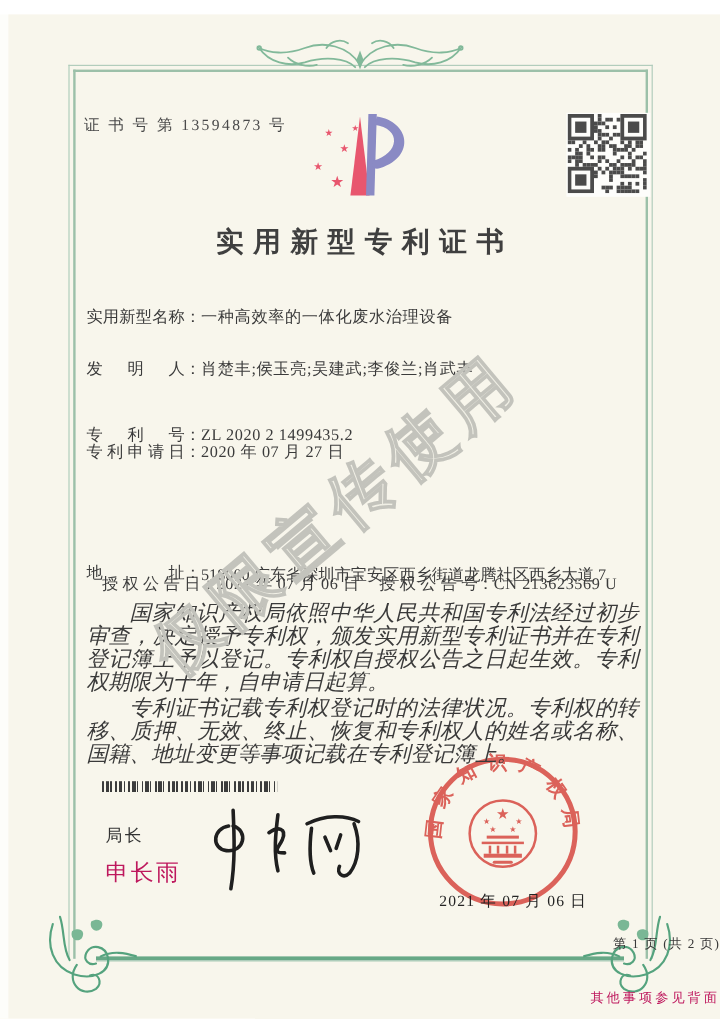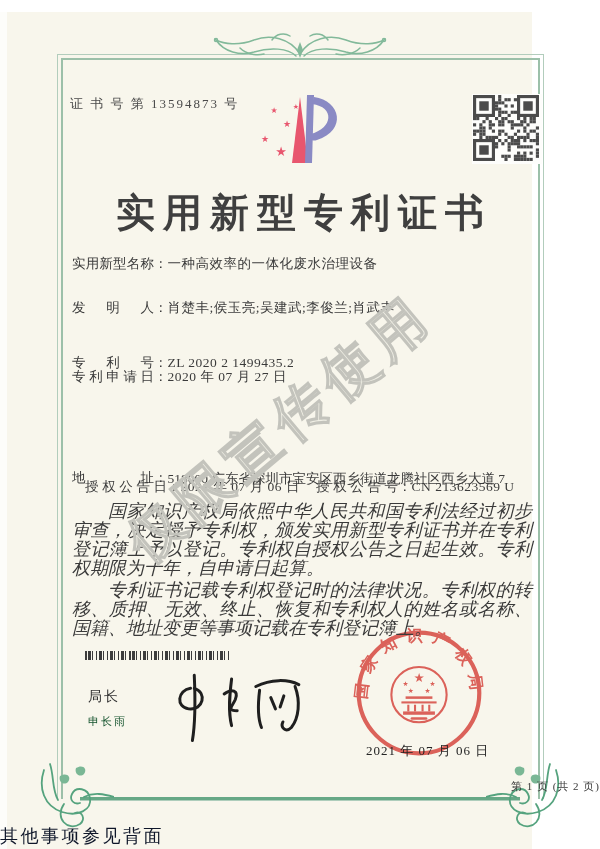--- a/index.html
+++ b/index.html
@@ -1,59 +1,59 @@
 <!DOCTYPE html>
 <html><head>
 <meta charset="utf-8">
 <style>
   html,body{margin:0;padding:0;}
   body{width:600px;height:849px;background:#ffffff;overflow:hidden;
        font-family:"Liberation Serif","DejaVu Serif",serif;}
-  .page{position:relative;width:532px;height:849px;background:#f8f6ec;}
+  .page{position:relative;width:600px;height:849px;background:#f8f6ec;}
   .abs{position:absolute;}
   .edge-top{left:0;top:0;width:600px;height:12px;background:#ffffff;}
   .edge-left{left:0;top:0;width:7px;height:849px;background:#fdfdfa;}
   
   .frame-outer{left:57px;top:54px;width:485px;height:744px;
                border:1px solid #b2cdbc;border-bottom:none;}
   .frame-inner{position:absolute;left:3px;top:3px;right:3px;bottom:0;
                border:2px solid #9cc0a9;border-bottom:none;}
   .bottom-line{left:80px;top:797px;width:440px;height:3px;background:#67a886;
                border-bottom:1px solid #aecdbb;}
   
   .cert-no{left:70px;top:95px;font-size:13px;color:#4a4a4a;letter-spacing:2px;}
   .qr-box{left:472px;top:94px;width:68px;height:68px;background:#fdfdfb;padding:1px;}
-  .title{left:0;top:186px;width:600px;text-align:center;font-size:39px;
+  .title{left:0;top:186px;width:600px;text-align:center;font-size:23px;
          font-weight:bold;color:#3f3f3f;letter-spacing:8px;text-indent:8px;}
   
   .row{position:absolute;left:72px;font-size:13.5px;color:#3b3b3b;white-space:nowrap;font-family:Liberation Serif, serif;}
   .lbl{display:inline-block;width:82px;text-align:justify;text-align-last:justify;
        vertical-align:top;}
   .val{letter-spacing:0.5px;}
   .addr-val{display:inline-block;vertical-align:top;width:368px;white-space:normal;
             line-height:19px;}
   .pair2{position:absolute;left:231px;top:0;}
   
   .body-text{left:72px;top:502px;width:460px;font-size:18px;line-height:19px;
              color:#3a3a3a;font-style:italic;text-align:justify;}
   .body-text p{margin:0 0 3px 0;text-indent:2em;}
   
   .barcode{left:85px;top:651px;width:146px;height:9px;
      background:repeating-linear-gradient(90deg,#3c3c3c 0 1.5px,transparent 1.5px 3px,
        #3c3c3c 3px 6px,transparent 6px 7px,#3c3c3c 7px 8px,transparent 8px 11px);}
   .director-title{left:88px;top:688px;font-size:14px;color:#333;letter-spacing:2px;text-align:right;}
-  .director-name{left:88px;top:714px;font-size:11px;color:#14532d;letter-spacing:2px;}
+  .director-name{left:88px;top:714px;font-size:19px;color:#be185d;letter-spacing:2px;}
   .sig{left:170px;top:668px;}
   .sig-hidden{left:200px;top:690px;opacity:0;font-size:10px;}
   .seal{left:352px;top:626px;opacity:0.93;}
   .seal-date{left:366px;top:742px;font-size:13px;color:#242424;letter-spacing:1px;z-index:6;}
   .page-num{left:0;top:779px;width:600px;text-align:right;font-size:11px;
             color:#3a3a3a;letter-spacing:1px;}
-  .footer-note{left:0;top:824px;width:600px;text-align:left;font-size:18px;
-               color:#0f172a;letter-spacing:2.5px;}
+  .footer-note{left:0;top:824px;width:600px;text-align:right;font-size:11px;
+               color:#be185d;letter-spacing:2.5px;}
   
   .watermark{left:45px;top:392px;width:470px;text-align:center;
      transform:rotate(-40deg);font-size:55px;font-weight:bold;letter-spacing:8px;
      color:rgba(190,190,184,0.12);-webkit-text-stroke:1.3px #c3c3bc;
      z-index:5;pointer-events:none;white-space:nowrap;}
   .z2{z-index:2;}
 </style>
 </head>
 <body>
 

